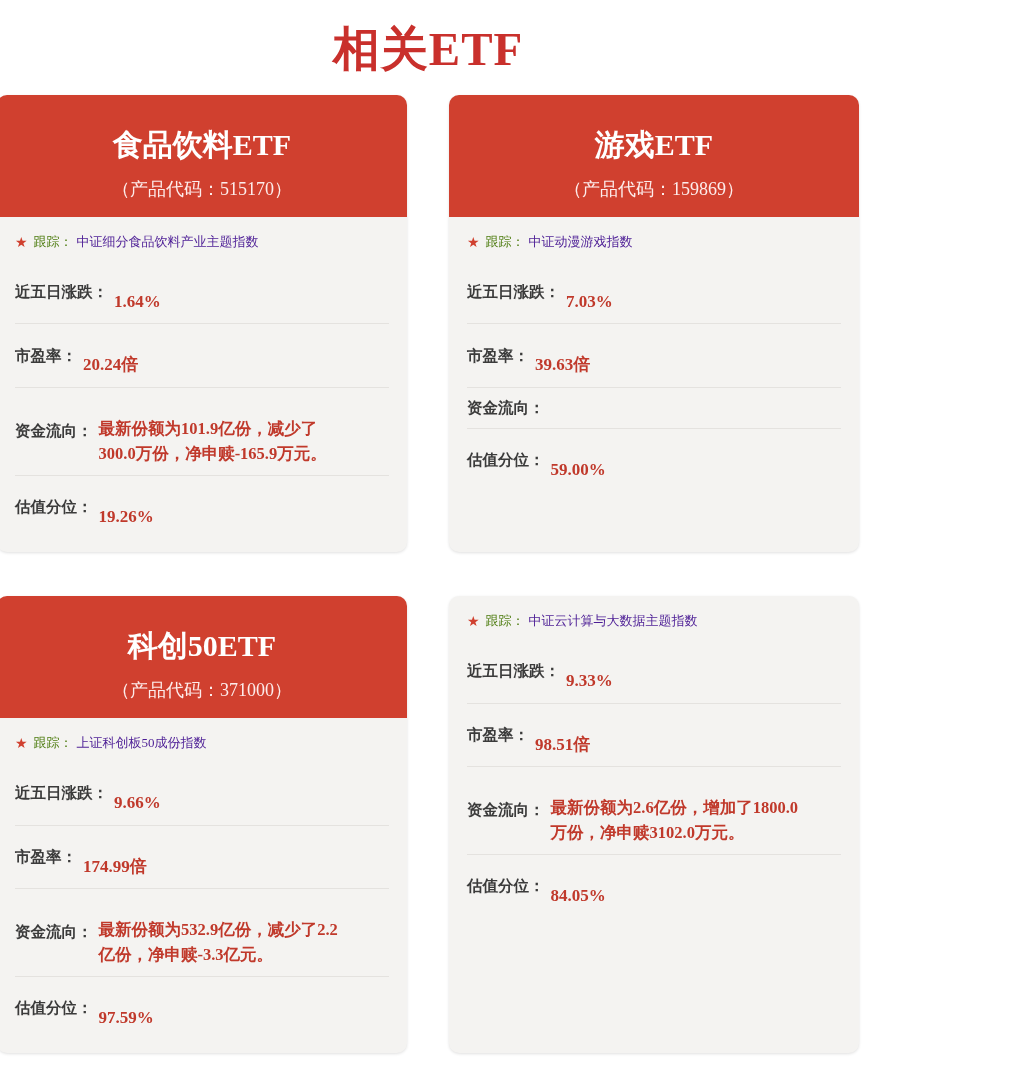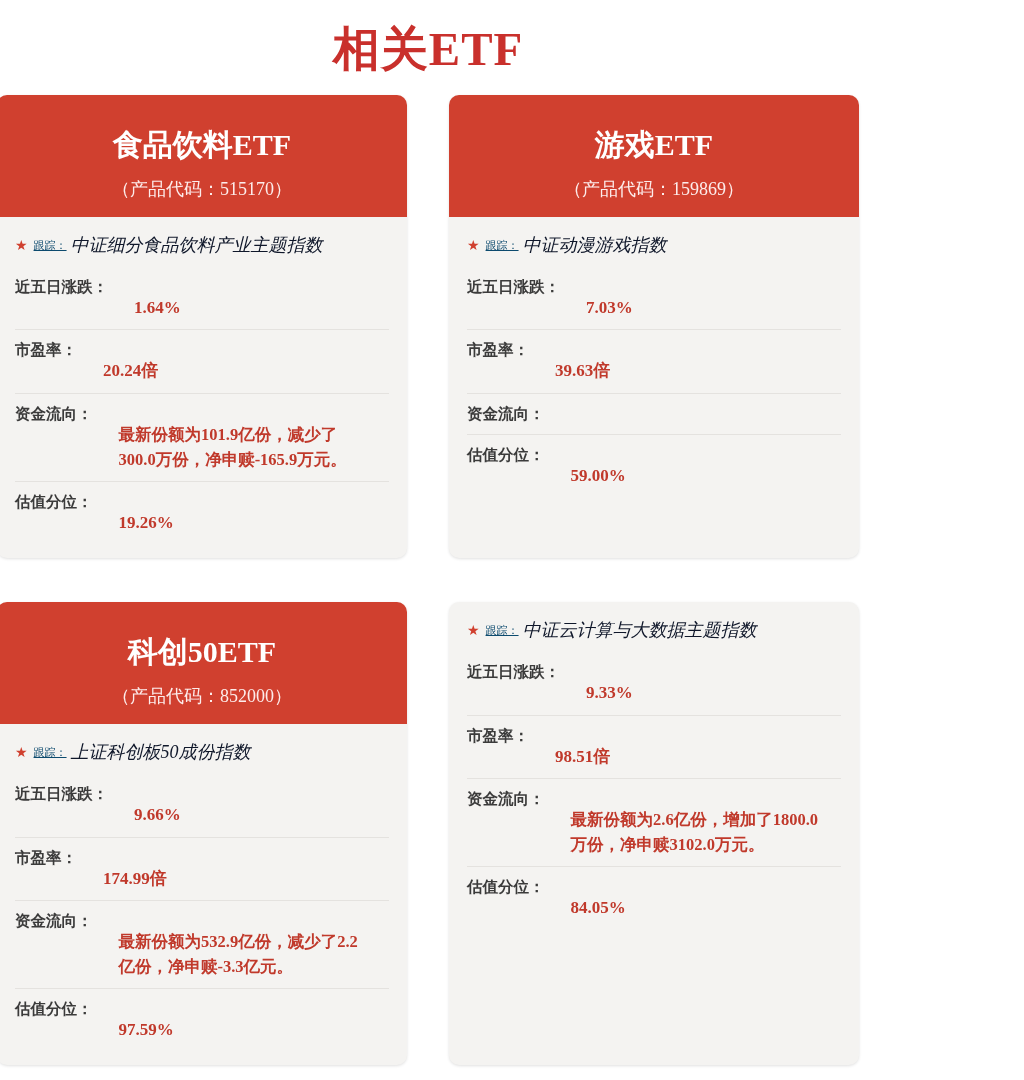--- a/index.html
+++ b/index.html
@@ -55,23 +55,22 @@
     font-family: "Liberation Serif", serif;
     font-size: 18px;
     margin-top: 14px;
     color: #fdeceb;
   }
   .card-body {
     padding: 16px 18px 14px 18px;
   }
   .row {
     display: flex;
-    align-items: flex-start;
+    align-items: center;
     padding: 8px 0;
-    gap: 20px;
   }
   .row + .row {
     border-top: 1px solid #e4e2df;
   }
   .label {
     color: #3b3b3b;
     font-family: "Liberation Serif", serif;
     font-weight: bold;
     font-size: 15.5px;
     white-space: nowrap;
@@ -94,32 +93,30 @@
     align-items: center;
     padding-bottom: 10px;
   }
   .star-icon {
     color: #d0402f;
     font-size: 14px;
     margin-right: 6px;
     line-height: 1;
   }
   .track-label {
-    color: #0c4a6e;
-    font-family: "Liberation Serif", serif;
-    font-size: 11px;
+    color: #4d7c0f;
+    font-family: "Liberation Serif", serif;
+    font-size: 13px;
     white-space: nowrap;
-    text-decoration: underline;
   }
   .track-value {
-    color: #0f172a;
-    font-family: "Liberation Serif", serif;
-    font-size: 18px;
+    color: #4c1d95;
+    font-family: "Liberation Serif", serif;
+    font-size: 13px;
     margin-left: 4px;
-    font-style: italic;
   }
   .flow .value {
     max-width: 250px;
   }
 </style>
 </head>
 <body>
 
 <div id="root">
 
@@ -182,21 +179,21 @@
         <div class="row">
           <span class="label">估值分位：</span>
           <span class="value">59.00%</span>
         </div>
       </div>
     </div>
 
     <div class="card">
       <div class="card-head">
         <div class="card-name">科创50ETF</div>
-        <div class="card-code">（产品代码：852000）</div>
+        <div class="card-code">（产品代码：371000）</div>
       </div>
       <div class="card-body">
         <div class="track-row">
           <span class="star-icon">★</span>
           <span class="track-label">跟踪：</span>
           <span class="track-value">上证科创板50成份指数</span>
         </div>
         <div class="row">
           <span class="label">近五日涨跌：</span>
           <span class="value">9.66%</span>

